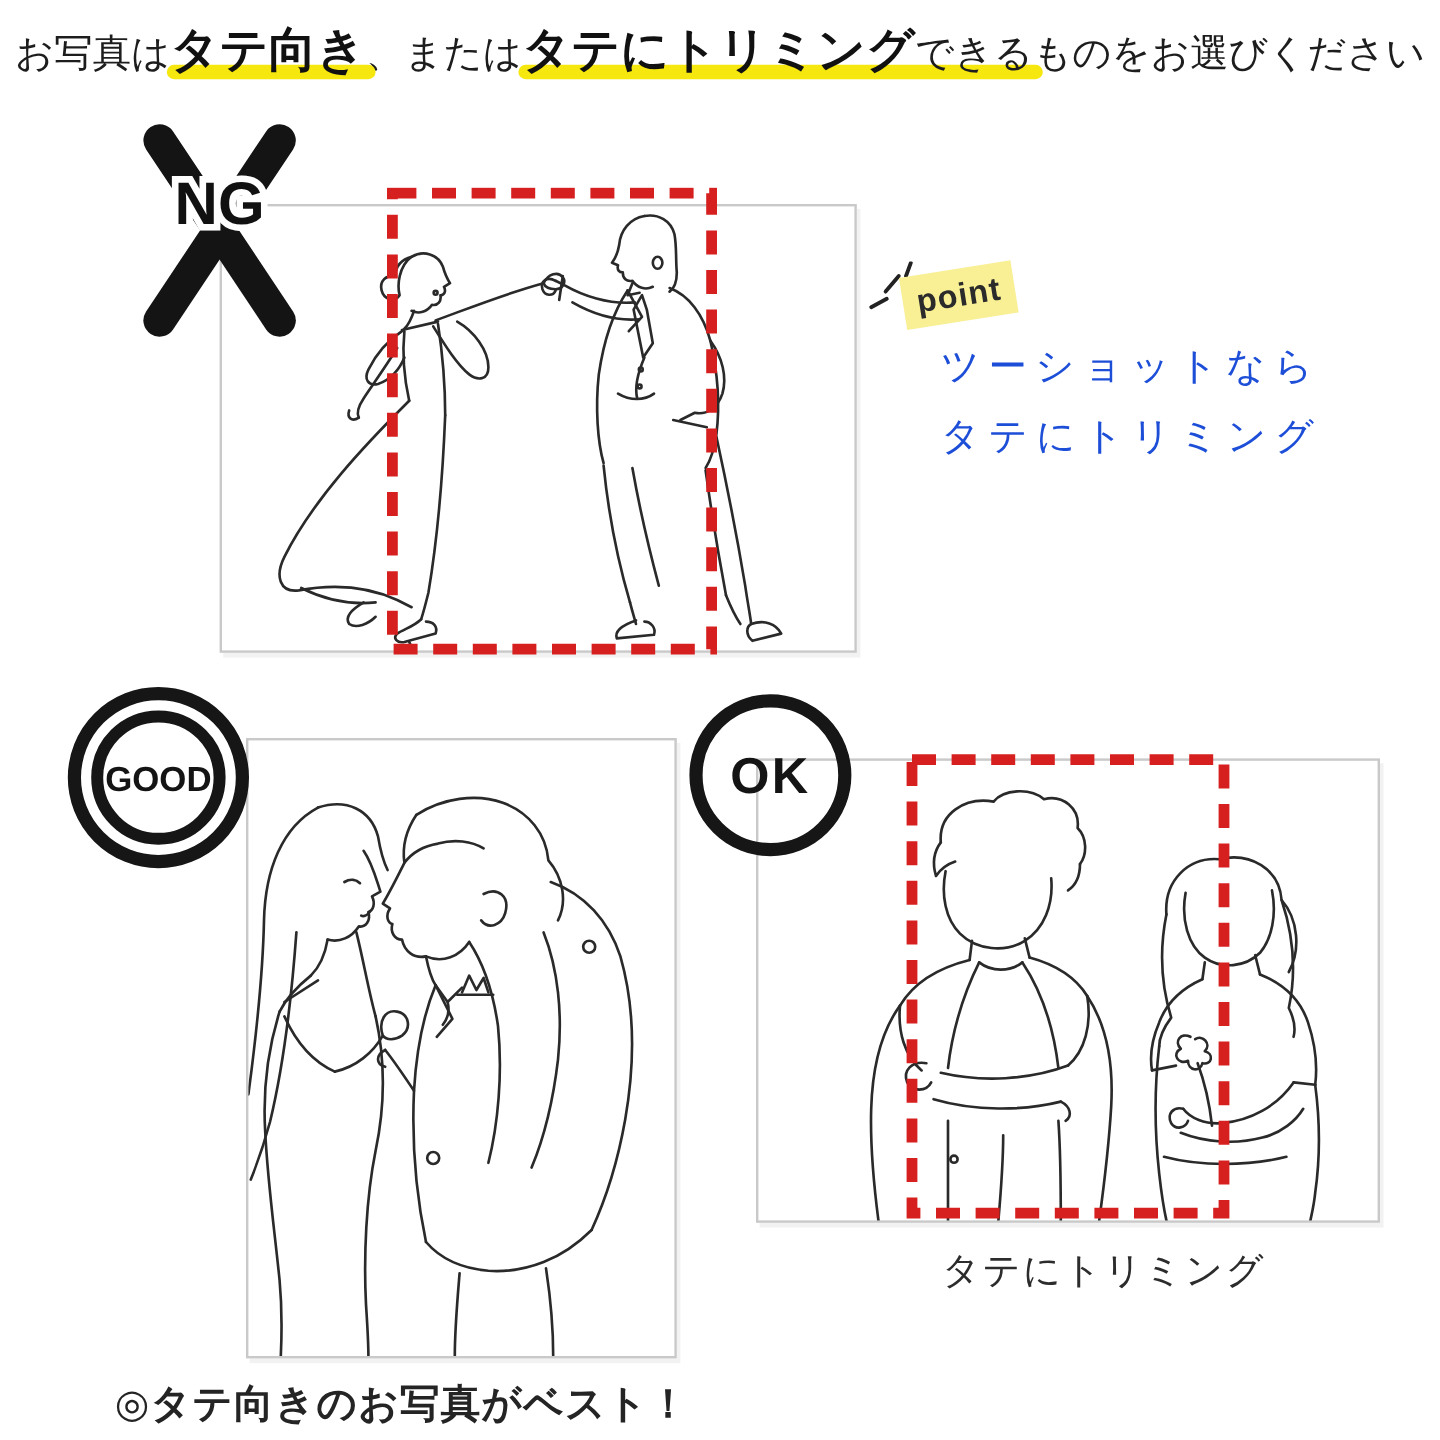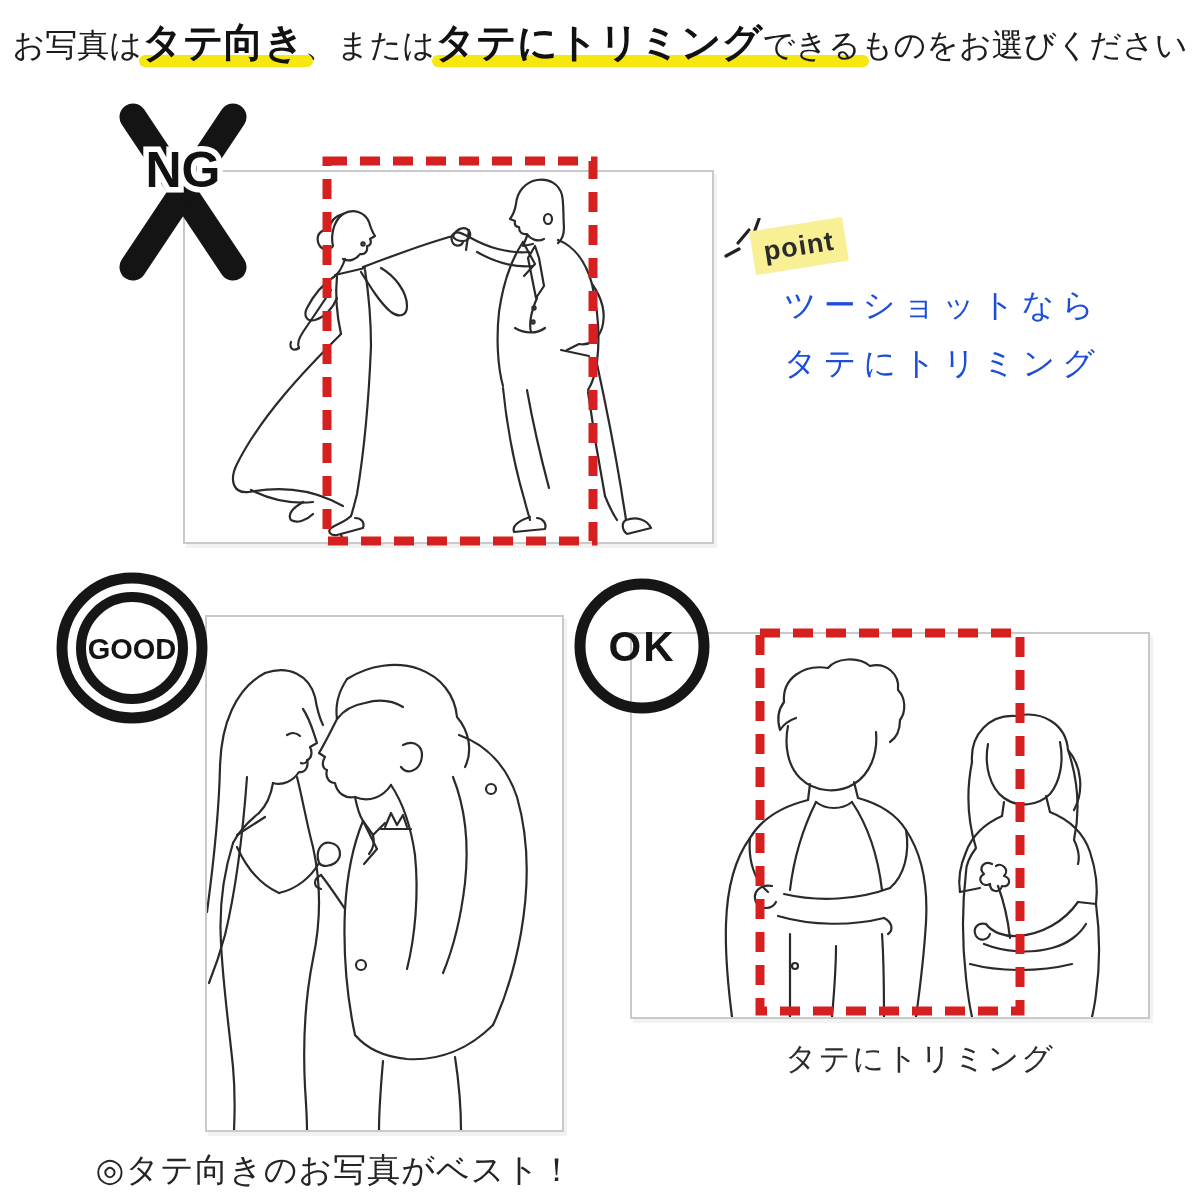--- a/index.html
+++ b/index.html
@@ -44,21 +44,21 @@
     letter-spacing:7px;color:#1d4ed8;font-weight:500;white-space:nowrap;
   }
   
   .ok-caption{
     position:absolute;left:690px;top:1032px;width:460px;text-align:center;z-index:5;
     font-size:31px;line-height:53px;letter-spacing:2px;color:#2c2c2c;font-weight:500;
     white-space:nowrap;
   }
   .best-caption{
     position:absolute;left:55px;top:1148px;width:560px;text-align:center;z-index:5;
-    font-size:33px;letter-spacing:1px;color:#242424;font-weight:400;white-space:nowrap;
+    font-size:33px;letter-spacing:1px;color:#242424;font-weight:700;white-space:nowrap;
   }
 </style>
 </head>
 <body>
 
 <div class="page">
 
   <div class="header">
     <span>お写真は</span><span class="hl"><b>タテ向き</b></span><span>、または</span><span class="hl"><b>タテにトリミング</b><span>できる</span></span><span>ものをお選びください</span>
   </div>

